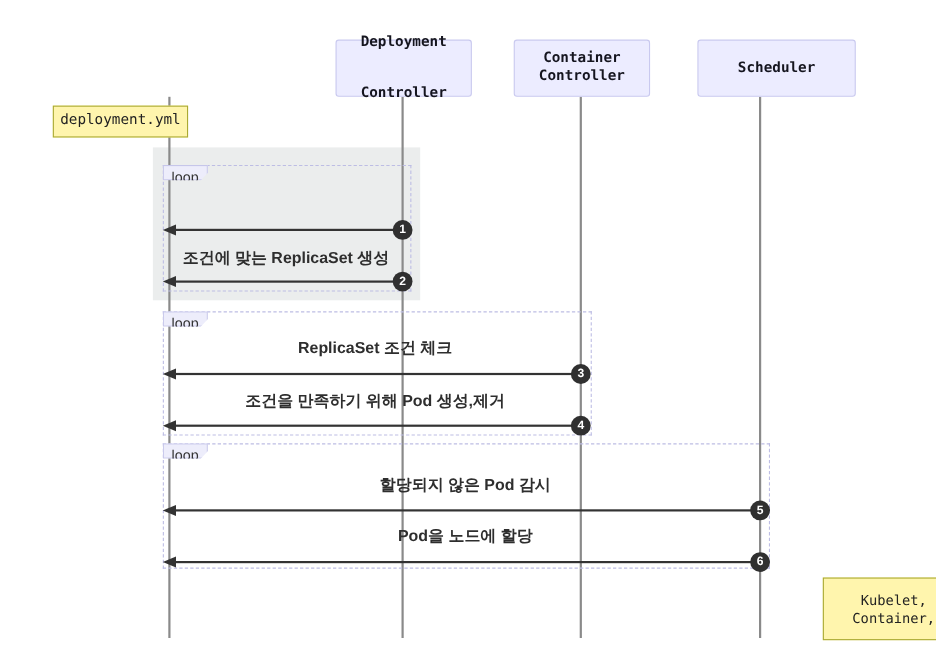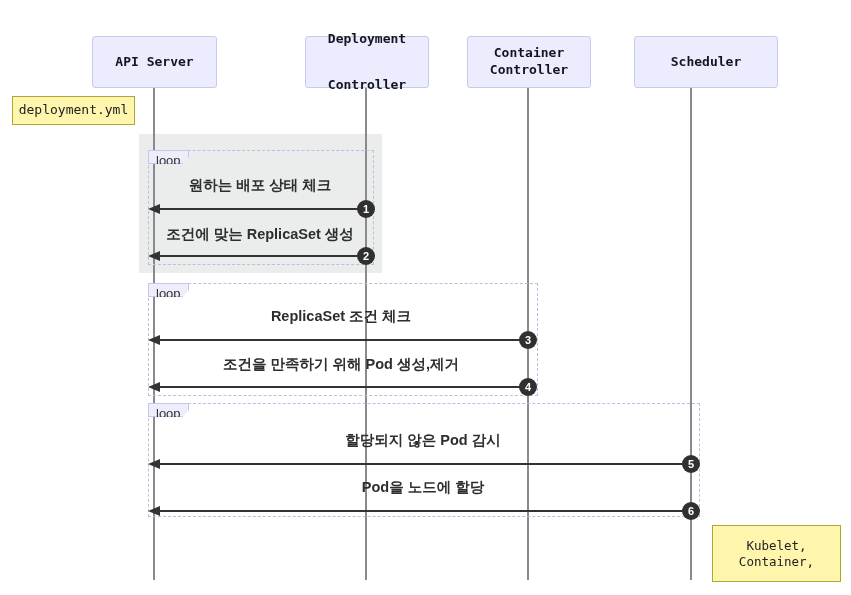--- a/index.html
+++ b/index.html
@@ -19,21 +19,21 @@
   .a0{left:92px;width:125px;}
   .a1{left:305px;width:124px;gap:29px;}
   .a2{left:467px;width:124px;}
   .a3{left:634px;width:144px;}
   
   .lifeline{position:absolute;top:88px;height:492px;width:2px;background:#8a8a8a;}
   .l0{left:153px;}.l1{left:365px;}.l2{left:527px;}.l3{left:690px;}
   
   .note{
     position:absolute;box-sizing:border-box;background:#FFF5AD;border:1.5px solid #AAAA33;
-    font-family:"DejaVu Sans Mono","Liberation Mono",monospace;color:#222;text-align:center;
+    font-family:"DejaVu Sans Mono","Liberation Mono",monospace;color:#222;text-align:center;margin-left:36px;
   }
   .note-left{left:12px;top:96px;width:123px;height:29px;font-size:13px;line-height:26px;}
   .note-br{left:712px;top:525px;width:129px;height:57px;font-size:12.5px;line-height:16px;
     display:flex;flex-direction:column;justify-content:center;}
   .note-br span{display:block;}
   
   .hrect{position:absolute;left:139px;top:134px;width:243px;height:139px;background:#ebeded;}
   
   .loopbox{position:absolute;box-sizing:border-box;border:1px dashed #bdbde4;}
   .loop1{left:148px;top:150px;width:226px;height:115px;}
@@ -74,24 +74,20 @@
 
 <div class="stage">
 
   <div class="hrect"></div>
 
   <div class="lifeline l0"></div>
   <div class="lifeline l1"></div>
   <div class="lifeline l2"></div>
   <div class="lifeline l3"></div>
 
-  <div class="actor a0">
-    <span>API Server</span>
-    <span></span>
-  </div>
   <div class="actor a1">
     <span>Deployment</span>
     <span>Controller</span>
   </div>
   <div class="actor a2">
     <span>Container</span>
     <span>Controller</span>
   </div>
   <div class="actor a3">
     <span>Scheduler</span>
@@ -103,21 +99,20 @@
   <div class="loopbox loop1">
     <div class="looplabel">loop</div>
   </div>
   <div class="loopbox loop2">
     <div class="looplabel">loop</div>
   </div>
   <div class="loopbox loop3">
     <div class="looplabel">loop</div>
   </div>
 
-  <div class="mtext t1">원하는 배포 상태 체크</div>
   <div class="marrow r1">
     <i class="ahead"></i>
     <i class="aline"></i>
     <span class="badge">1</span>
   </div>
 
   <div class="mtext t2">조건에 맞는 ReplicaSet 생성</div>
   <div class="marrow r2">
     <i class="ahead"></i>
     <i class="aline"></i>

